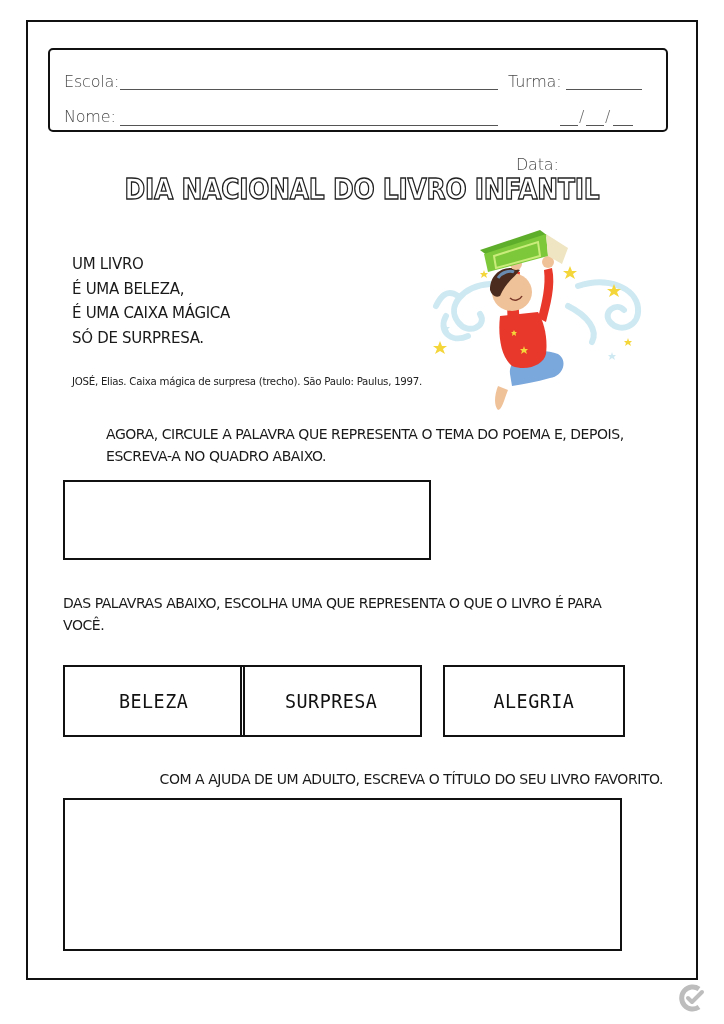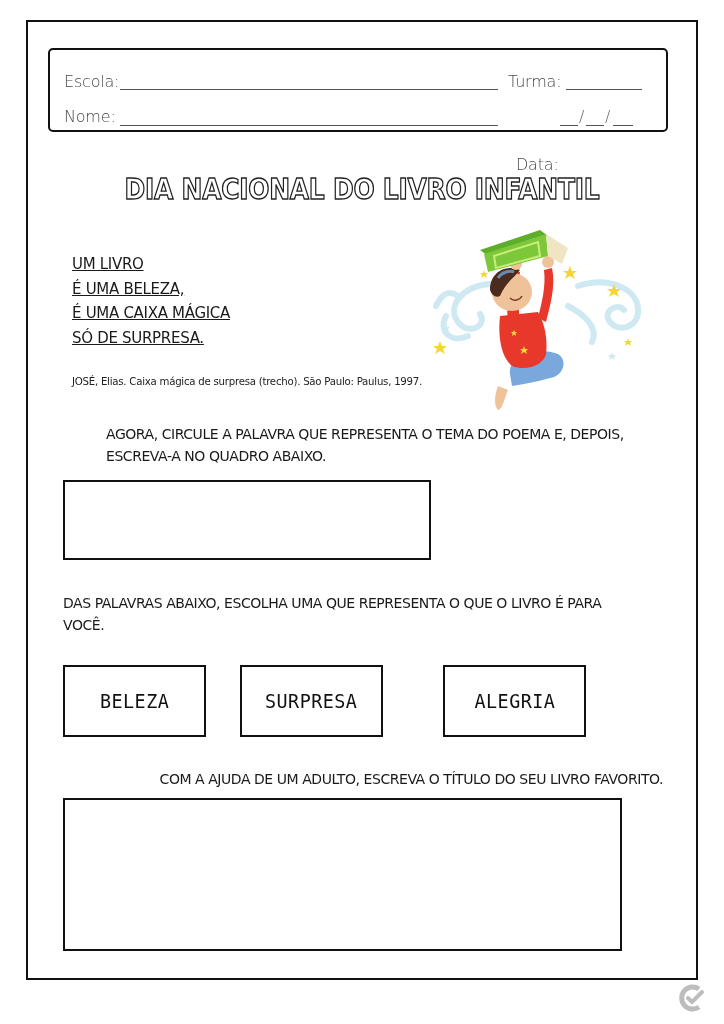--- a/index.html
+++ b/index.html
@@ -21,32 +21,32 @@
 
     .title {
       position: absolute; left: 0; top: 172px; width: 724px; text-align: center;
       font-family: "DejaVu Sans", sans-serif; font-weight: bold; font-size: 29px;
       letter-spacing: -0.3px;
       color: #ffffff;
       -webkit-text-stroke: 1.4px #222;
       transform: scaleX(0.86);
     }
 
-    .poem { position: absolute; left: 72px; top: 252px; font-size: 15px; line-height: 24.6px; color: #1a1a1a; font-family: "DejaVu Sans", sans-serif; letter-spacing: -0.3px; text-decoration: underline; }
+    .poem { position: absolute; left: 72px; top: 252px; font-size: 15px; line-height: 24.6px; color: #1a1a1a; font-family: "DejaVu Sans", sans-serif; letter-spacing: -0.3px; }
     .poem div { white-space: nowrap; }
     .citation { position: absolute; left: 72px; top: 376px; font-size: 10.2px; color: #222; font-family: "DejaVu Sans", sans-serif; letter-spacing: -0.25px; white-space: nowrap; }
 
     .illustration { position: absolute; left: 428px; top: 226px; width: 225px; height: 186px; }
 
     .instruction { position: absolute; left: 63px; font-size: 14px; line-height: 22px; color: #1a1a1a; font-family: "DejaVu Sans", sans-serif; letter-spacing: -0.45px; width: 600px; }
 
     .answer-box { position: absolute; border: 2.5px solid #111; background: #fff; }
 
     .word-box {
-      position: absolute; top: 665px; height: 72px; width: 143px;
+      position: absolute; top: 665px; height: 72px; width: 182px;
       border: 2.5px solid #111; display: flex; align-items: center; justify-content: center;
       font-family: "DejaVu Sans Mono", monospace; font-size: 20px; letter-spacing: 0.5px; color: #111;
       transform-origin: center;
     }
     .word-box span { display: inline-block; transform: scaleX(0.92); }
 
     .logo { position: absolute; left: 677px; top: 983px; width: 30px; height: 30px; }
   </style>
 </head>
 <body>

